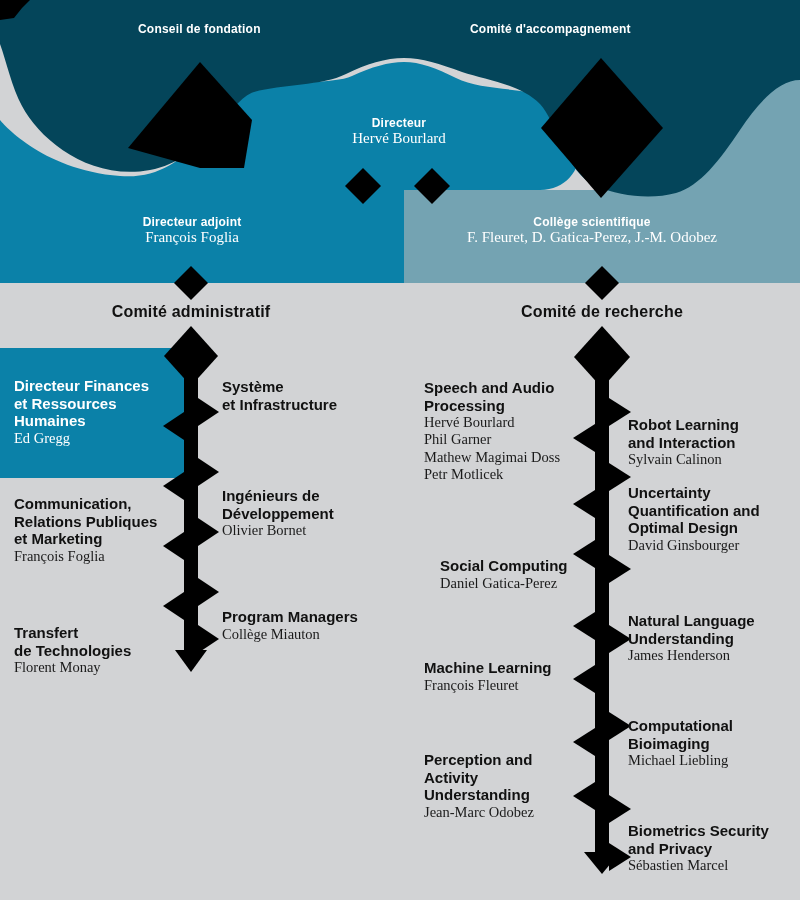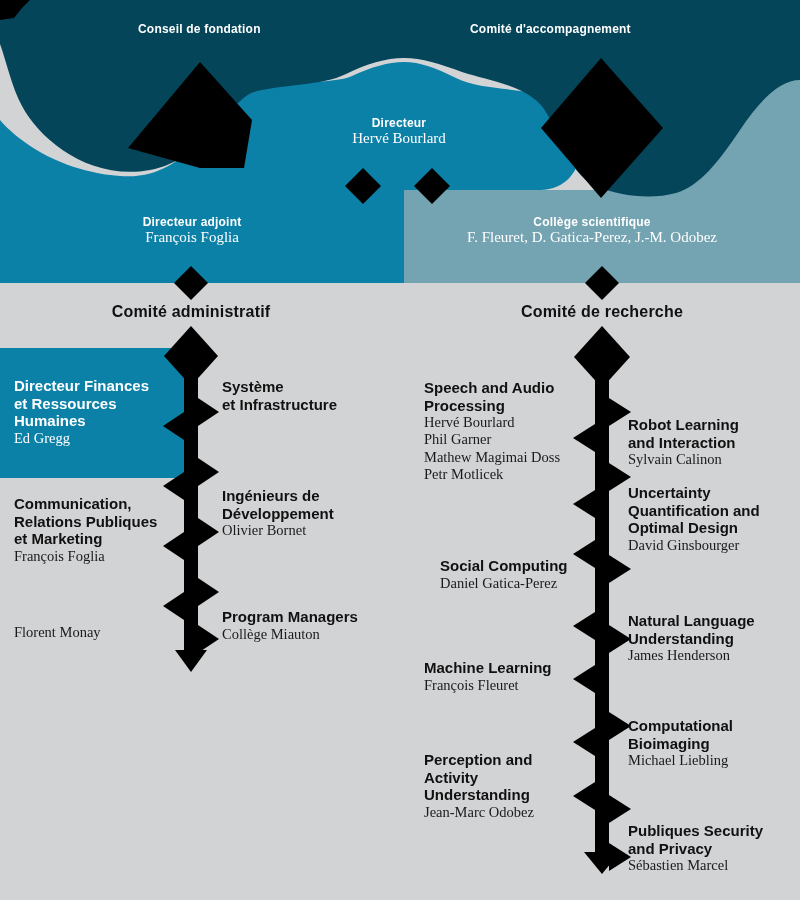--- a/index.html
+++ b/index.html
@@ -179,20 +179,22 @@
   </div>
 
   <div class="node unit" style="left:14px;top:495px;width:172px;">
     <div class="t-title">Communication,
 Relations Publiques
 et Marketing</div>
     <div class="t-name">François Foglia</div>
   </div>
 
   <div class="node unit" style="left:14px;top:624px;width:166px;">
+    <div class="t-title">Transfert
+de Technologies</div>
     <div class="t-name">Florent Monay</div>
   </div>
 
   <div class="node unit" style="left:222px;top:378px;width:180px;">
     <div class="t-title">Système
 et Infrastructure</div>
   </div>
 
   <div class="node unit" style="left:222px;top:487px;width:180px;">
     <div class="t-title">Ingénieurs de
@@ -250,18 +252,18 @@
     <div class="t-name">James Henderson</div>
   </div>
 
   <div class="node unit" style="left:628px;top:717px;width:172px;">
     <div class="t-title">Computational
 Bioimaging</div>
     <div class="t-name">Michael Liebling</div>
   </div>
 
   <div class="node unit" style="left:628px;top:822px;width:172px;">
-    <div class="t-title">Publiques Security
+    <div class="t-title">Biometrics Security
 and Privacy</div>
     <div class="t-name">Sébastien Marcel</div>
   </div>
 
 </div>
 
 </body></html>

